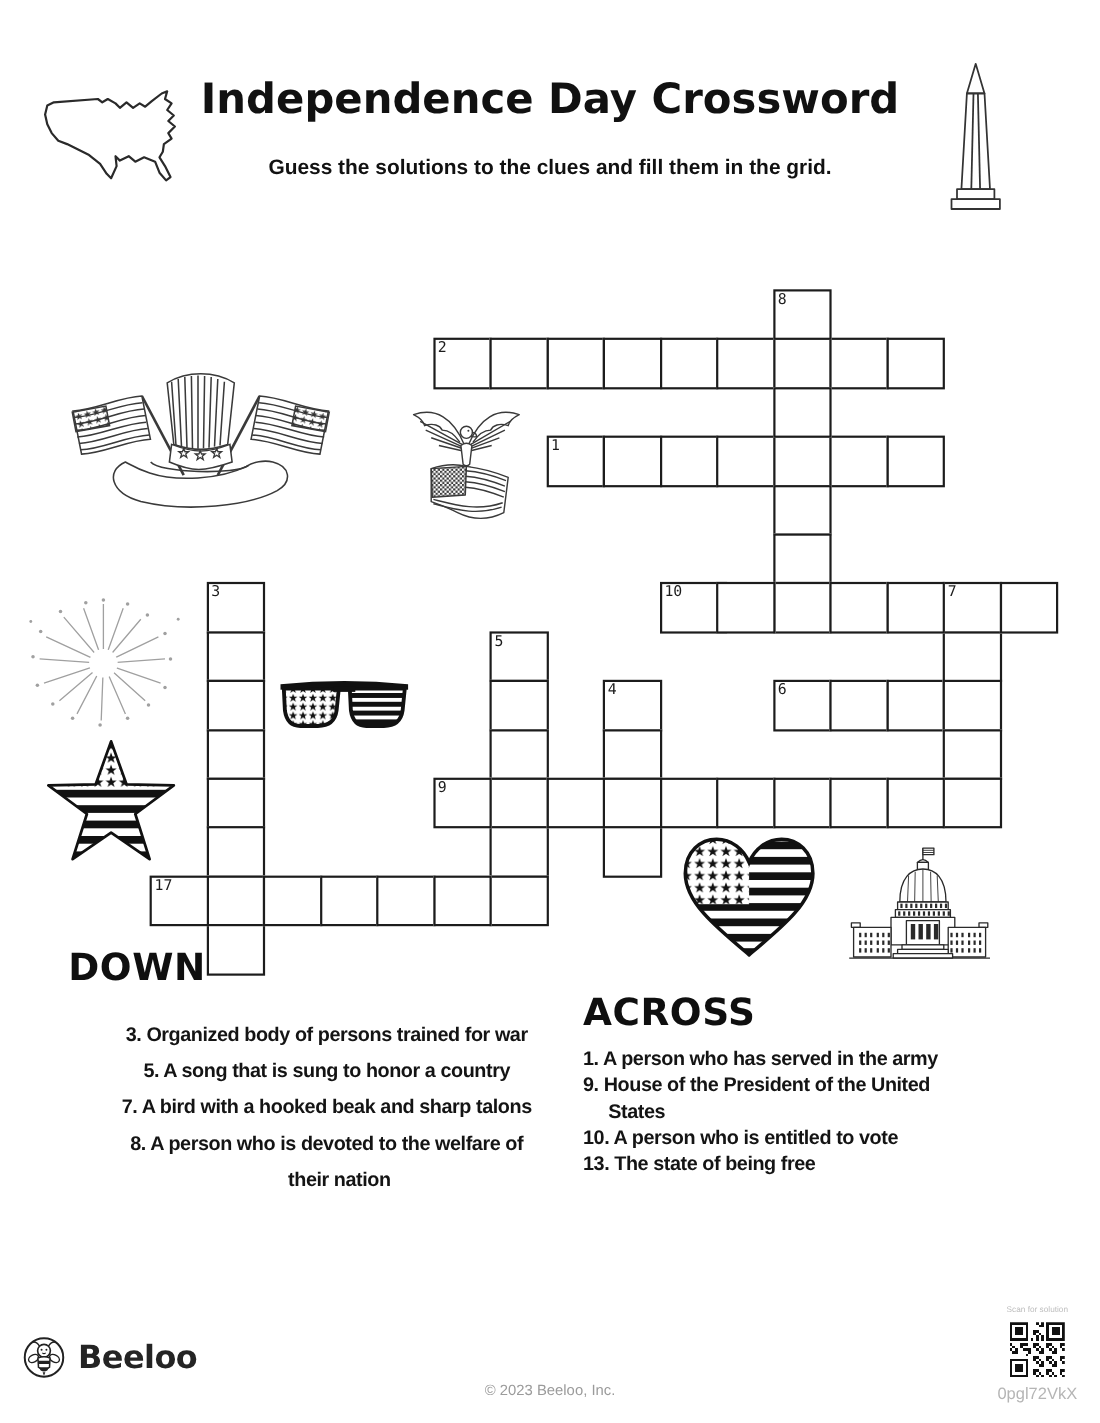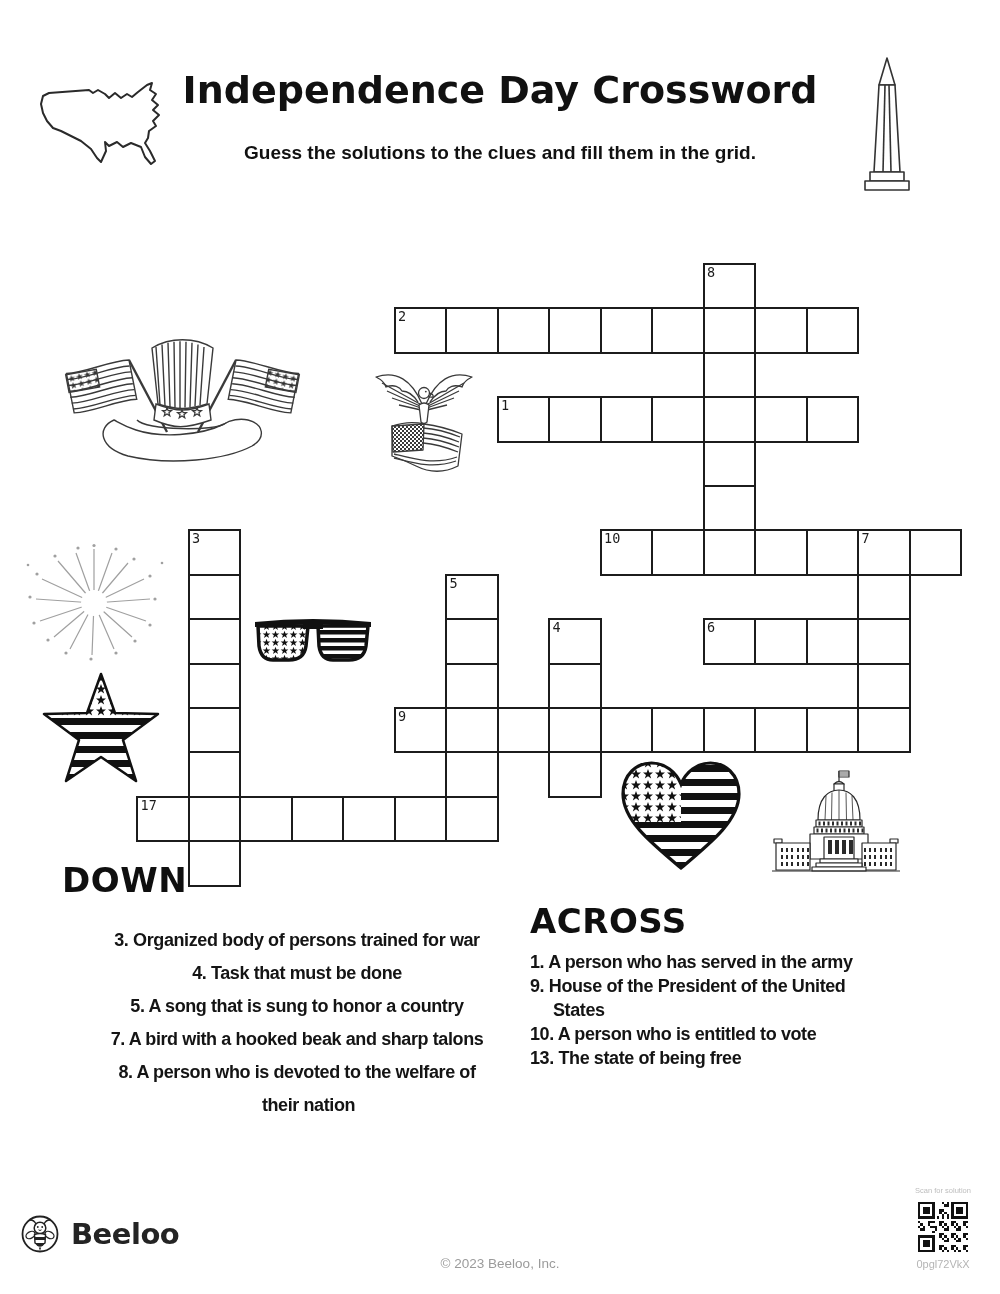--- a/index.html
+++ b/index.html
@@ -58,21 +58,21 @@
     font-family:"DejaVu Sans",sans-serif;font-weight:800;font-size:29px;
     color:#242424;letter-spacing:-0.5px;
   }
   .copyright{
     left:0;right:0;top:1256px;text-align:center;
     font-size:13.5px;color:#9b9b9b;font-weight:400;
   }
   .qr-block{left:906px;top:1186px;width:74px;text-align:center;}
   .qr-caption{font-size:7.5px;color:#bdbdbd;}
   .qr-code{margin-top:7px;}
-  .qr-text{font-size:11px;color:#b5b5b5;margin-top:2px;}
+  .qr-text{font-size:15px;color:#b5b5b5;margin-top:2px;}
 </style>
 </head>
 <body>
 
 <div class="abs" style="left:0;top:0;width:1000px;height:210px;">
 
   <svg class="abs" style="left:35px;top:80px;" width="138" height="92" viewBox="0 0 138 92">
     <path d="M6,24 L8,16 L14,13 L54,10 L58,13 L63,10 L70,14 L74,18 L80,13 L86,18 L92,14 L97,17 L103,12 L112,5 L117,3 L115,10 L121,14 L117,20 L123,25 L118,30 L124,35 L118,41 L121,46 L114,51 L113,58 L110,63 L115,71 L120,81 L116,84 L110,77 L106,67 L96,63 L88,67 L82,62 L74,66 L70,62 L71,71 L66,82 L62,78 L56,69 L46,61 L36,56 L26,51 L18,48 L12,41 L8,33 Z" fill="#ffffff" stroke="#2a2a2a" stroke-width="2" stroke-linejoin="round"></path>
   </svg>
   <div class="abs page-title">Independence Day Crossword</div>
@@ -418,21 +418,20 @@
     <div class="cell" style="left: 239px; top: 795.8px; width: 53.5px; height: 46.4px;"></div>
     <div class="cell" style="left: 290.5px; top: 795.8px; width: 53.5px; height: 46.4px;"></div>
     <div class="cell" style="left: 342px; top: 795.8px; width: 53.5px; height: 46.4px;"></div>
     <div class="cell" style="left: 393.5px; top: 795.8px; width: 53.5px; height: 46.4px;"></div>
   </div>
 
 <div class="abs down-col">
   <h2 class="clues-h">DOWN</h2>
   <div id="down-list">
       <div class="clue"><span>3. </span>Organized body of persons trained for war</div>
-      <div class="clue"><span>4. </span>Task that must be done</div>
       <div class="clue"><span>5. </span>A song that is sung to honor a country</div>
       <div class="clue"><span>7. </span>A bird with a hooked beak and sharp talons</div>
       <div class="clue"><span>8. </span>A person who is devoted to the welfare of<br>their nation</div>
     </div>
 </div>
 
 <div class="abs across-col">
   <h2 class="clues-h">ACROSS</h2>
   <div id="across-list">
       <div class="clue"><span>1. </span>A person who has served in the army</div>

